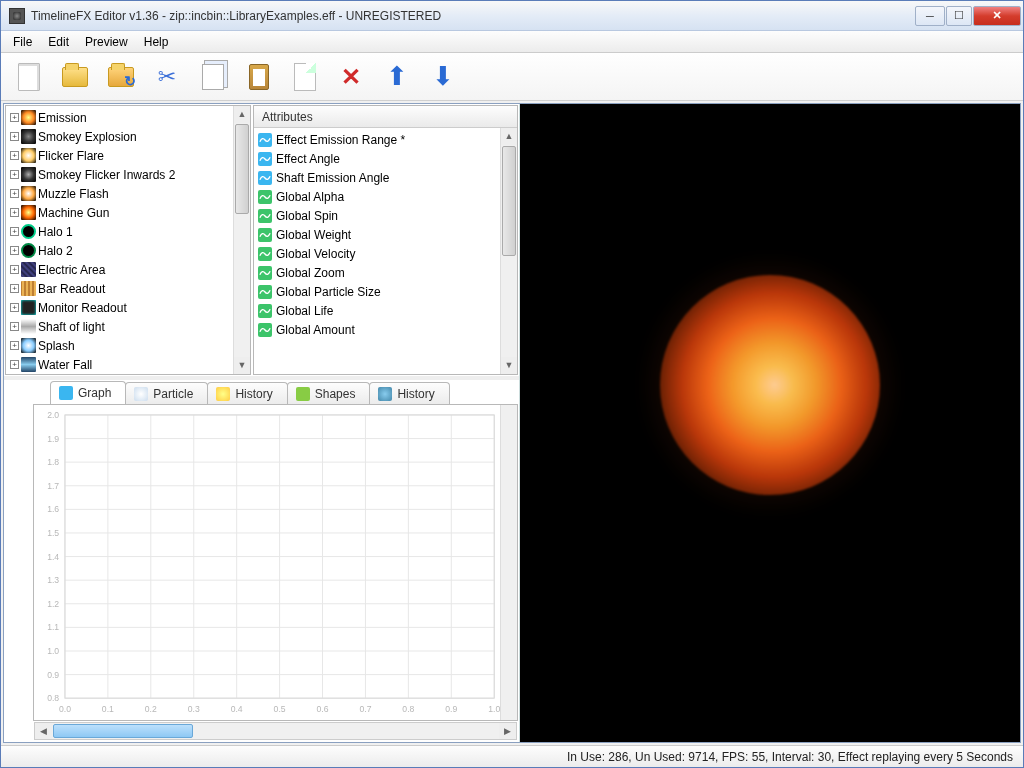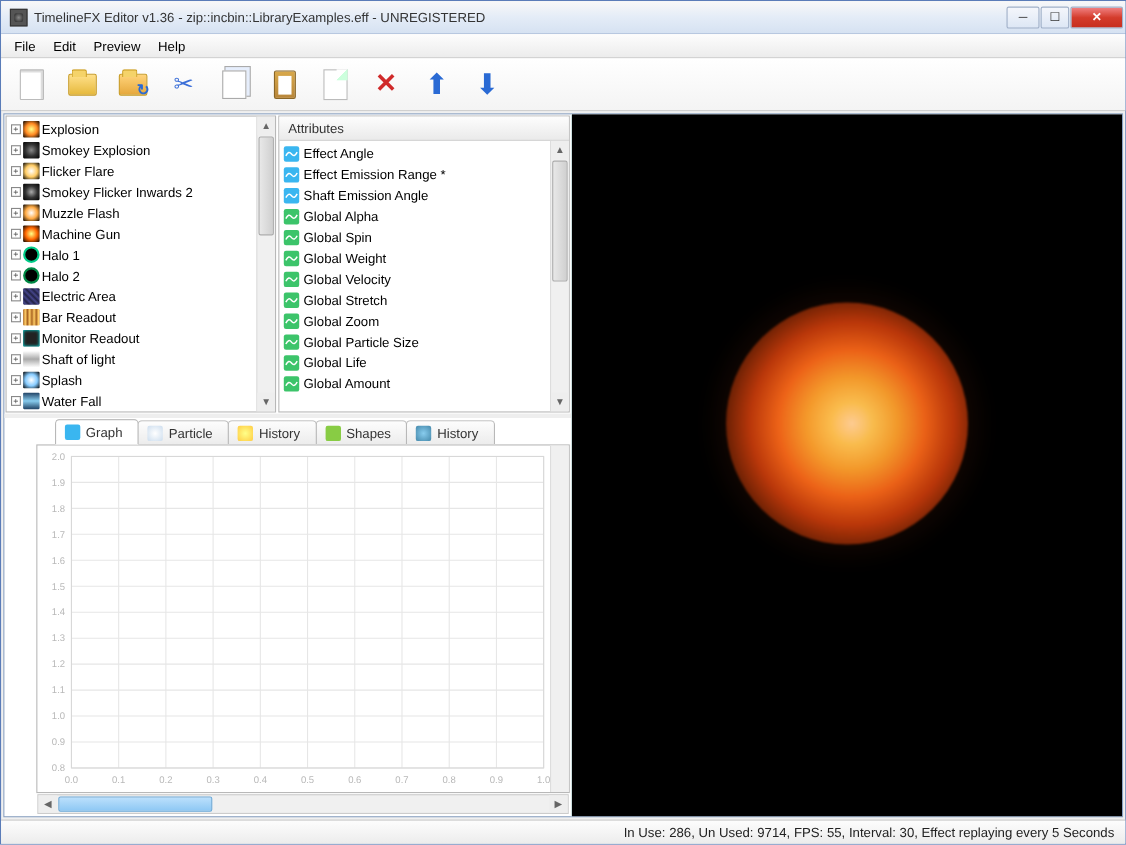--- a/index.html
+++ b/index.html
@@ -182,21 +182,21 @@
   <div class="content">
     <div class="left-pane">
 
       <div class="upper-left">
 
         <div class="tree-panel">
           <div class="tree-list" id="tree-list">
               <div class="tree-item">
                 <span class="expander">+</span>
     <span class="tree-thumb t0"></span>
-    <span>Explosion</span>
+    <span>Emission</span>
               </div>
               <div class="tree-item">
                 <span class="expander">+</span>
     <span class="tree-thumb t1"></span>
     <span>Smokey Explosion</span>
               </div>
               <div class="tree-item">
                 <span class="expander">+</span>
     <span class="tree-thumb t2"></span>
     <span>Flicker Flare</span>
@@ -267,36 +267,36 @@
         <div class="attr-panel">
           <div class="attr-header">Attributes</div>
           <div class="attr-list">
             <div class="attr-items" id="attr-items">
                 <div class="attr-item">
                   <span class="attr-icon blue">
                     <svg viewBox="0 0 14 10">
                       <path d="M1 7 Q4 1 7 5 T13 3" stroke="#fff" stroke-width="1.6" fill="none"></path>
                     </svg>
                   </span>
+    <span>Effect Emission Range *</span>
+                </div>
+                <div class="attr-item">
+                  <span class="attr-icon blue">
+                    <svg viewBox="0 0 14 10">
+                      <path d="M1 7 Q4 1 7 5 T13 3" stroke="#fff" stroke-width="1.6" fill="none"></path>
+                    </svg>
+                  </span>
     <span>Effect Angle</span>
                 </div>
                 <div class="attr-item">
                   <span class="attr-icon blue">
                     <svg viewBox="0 0 14 10">
                       <path d="M1 7 Q4 1 7 5 T13 3" stroke="#fff" stroke-width="1.6" fill="none"></path>
                     </svg>
                   </span>
-    <span>Effect Emission Range *</span>
-                </div>
-                <div class="attr-item">
-                  <span class="attr-icon blue">
-                    <svg viewBox="0 0 14 10">
-                      <path d="M1 7 Q4 1 7 5 T13 3" stroke="#fff" stroke-width="1.6" fill="none"></path>
-                    </svg>
-                  </span>
     <span>Shaft Emission Angle</span>
                 </div>
                 <div class="attr-item">
                   <span class="attr-icon green">
                     <svg viewBox="0 0 14 10">
                       <path d="M1 7 Q4 1 7 5 T13 3" stroke="#fff" stroke-width="1.6" fill="none"></path>
                     </svg>
                   </span>
     <span>Global Alpha</span>
                 </div>
@@ -316,28 +316,20 @@
                   </span>
     <span>Global Weight</span>
                 </div>
                 <div class="attr-item">
                   <span class="attr-icon green">
                     <svg viewBox="0 0 14 10">
                       <path d="M1 7 Q4 1 7 5 T13 3" stroke="#fff" stroke-width="1.6" fill="none"></path>
                     </svg>
                   </span>
     <span>Global Velocity</span>
-                </div>
-                <div class="attr-item">
-                  <span class="attr-icon green">
-                    <svg viewBox="0 0 14 10">
-                      <path d="M1 7 Q4 1 7 5 T13 3" stroke="#fff" stroke-width="1.6" fill="none"></path>
-                    </svg>
-                  </span>
-    <span>Global Stretch</span>
                 </div>
                 <div class="attr-item">
                   <span class="attr-icon green">
                     <svg viewBox="0 0 14 10">
                       <path d="M1 7 Q4 1 7 5 T13 3" stroke="#fff" stroke-width="1.6" fill="none"></path>
                     </svg>
                   </span>
     <span>Global Zoom</span>
                 </div>
                 <div class="attr-item">

